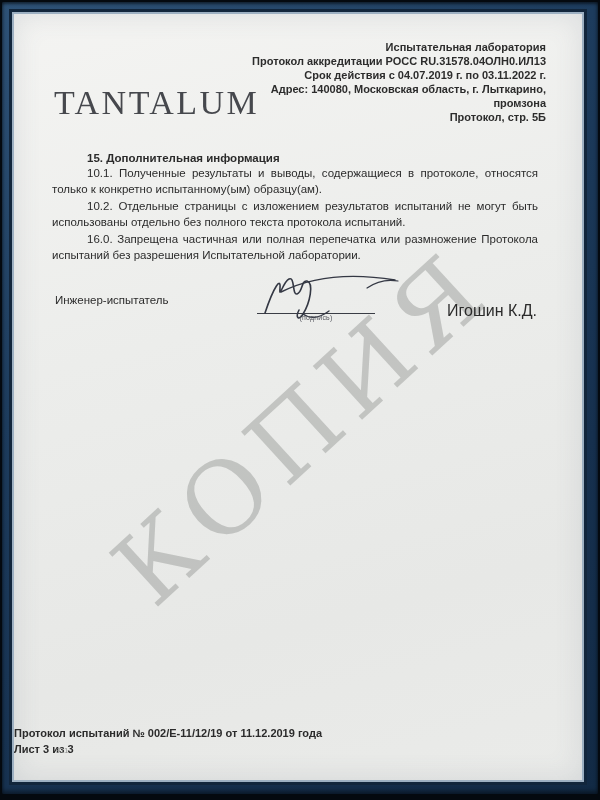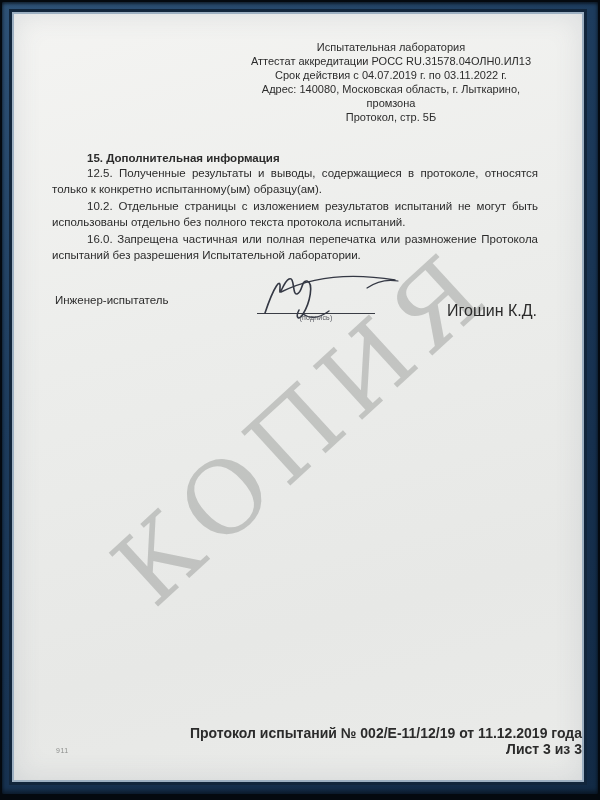--- a/index.html
+++ b/index.html
@@ -25,22 +25,22 @@
   
   .doc-header { position: absolute; top: 26px; left: 0; right: 0; height: 96px; }
   .logo {
     position: absolute; left: 40px; top: 44px;
     font-family: "Liberation Serif", "DejaVu Serif", serif;
     font-size: 34px; letter-spacing: 2.5px; color: #46484d;
     font-weight: 400; white-space: nowrap;
   }
   .header-info {
     position: absolute; right: 36px; top: 0; width: 310px;
-    text-align: center; color: #2c2c2c;
-    font-size: 11px; line-height: 14px; font-weight: 400;
+    text-align: right; color: #2c2c2c;
+    font-size: 11px; line-height: 14px; font-weight: 700;
   }
   
   .section { position: absolute; top: 138px; left: 38px; right: 44px; color: #2b2b2b; }
   .section-title {
     font-size: 11.5px; font-weight: 700; margin: 0 0 1px 0;
     text-indent: 35px;
   }
   .section p {
     margin: 0; font-size: 11.5px; line-height: 16.4px;
     text-align: justify; text-indent: 35px;
@@ -64,49 +64,50 @@
     position: absolute; left: 288px; top: 414px;
     transform: translate(-50%, -50%) rotate(-42.5deg);
     font-family: "DejaVu Serif", "Liberation Serif", serif;
     font-size: 100px; letter-spacing: 10px; white-space: nowrap;
     color: rgba(118, 120, 118, 0.34); font-weight: 400;
     pointer-events: none; user-select: none;
   }
   
   .footer {
     position: absolute; left: 0; right: 0; top: 712px;
-    text-align: right; color: #2b2b2b;
-    font-size: 14px; line-height: 15.5px; font-weight: 600;
+    text-align: left; color: #2b2b2b;
+    font-size: 11px; line-height: 15.5px; font-weight: 600;
   }
   .corner-number {
     position: absolute; left: 42px; top: 733px;
     font-size: 7px; color: #8d8f8d; letter-spacing: 0.5px;
   }
 </style>
 </head>
 <body>
 
 <div class="frame">
   <div class="paper">
 
     <div class="watermark">КОПИЯ</div>
 
     <div class="doc-header">
+      <div class="logo">TANTALUM</div>
       <div class="header-info">
         <div>Испытательная лаборатория</div>
-        <div>Аттестат аккредитации РОСС RU.31578.04ОЛН0.ИЛ13</div>
+        <div>Протокол аккредитации РОСС RU.31578.04ОЛН0.ИЛ13</div>
         <div>Срок действия с 04.07.2019 г. по 03.11.2022 г.</div>
         <div>Адрес: 140080, Московская область, г. Лыткарино, промзона</div>
         <div>Протокол, стр. 5Б</div>
       </div>
     </div>
 
     <div class="section">
       <div class="section-title">15. Дополнительная информация</div>
-      <p>12.5. Полученные результаты и выводы, содержащиеся в протоколе, относятся только к конкретно испытанному(ым) образцу(ам).</p>
+      <p>10.1. Полученные результаты и выводы, содержащиеся в протоколе, относятся только к конкретно испытанному(ым) образцу(ам).</p>
       <p>10.2. Отдельные страницы с изложением результатов испытаний не могут быть использованы отдельно без полного текста протокола испытаний.</p>
       <p>16.0. Запрещена частичная или полная перепечатка или размножение Протокола испытаний без разрешения Испытательной лаборатории.</p>
     </div>
 
     <div class="sig-row">
       <div class="sig-role">Инженер-испытатель</div>
       <div class="sig-line"></div>
       <div class="sig-scrawl">
         <svg viewBox="0 0 160 52" fill="none" xmlns="http://www.w3.org/2000/svg">
           <path d="M14,45 C23,18 30,9 29,20 C28,32 32,14 38,11 C44,8 41,27 46,26 C52,24 50,12 56,13 C63,15 59,35 52,46 C48,53 44,50 48,42" stroke="#343844" stroke-width="1.6" stroke-linecap="round"></path>

